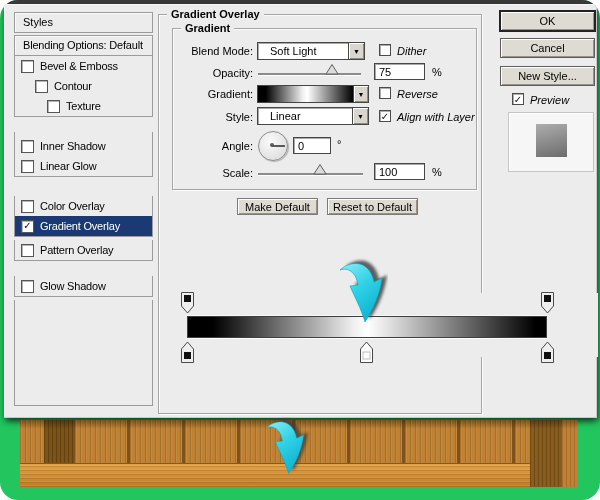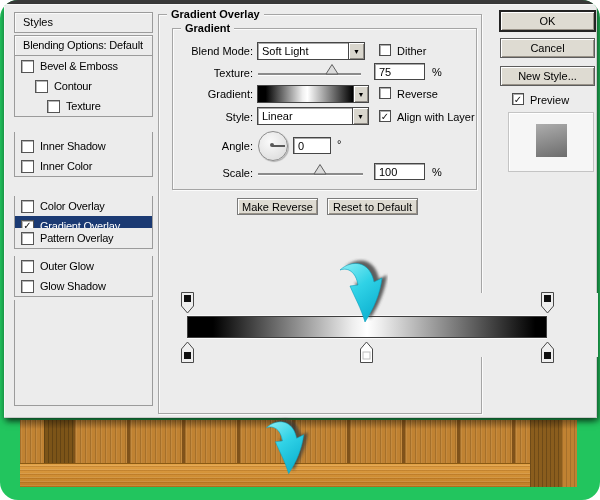--- a/index.html
+++ b/index.html
@@ -29,31 +29,31 @@
   
   .gbox{position:absolute;border:1px solid #a5a5a5;box-shadow:1px 1px 0 #fbfbfb,inset 1px 1px 0 #fbfbfb;}
   .outer-box{left:158px;top:14px;width:322px;height:398px;}
   .inner-box{left:172px;top:28px;width:303px;height:160px;}
   .legend{position:absolute;background:#ececec;padding:0 4px;font-weight:bold;z-index:3;}
 
   
   .rlabel{position:absolute;left:160px;width:93px;text-align:right;}
   .combo{position:absolute;background:#fff;border:1px solid #464646;box-sizing:border-box;
          box-shadow:inset 1px 1px 0 #a9a9a9;display:flex;align-items:center;}
-  .combo .ctext{flex:1;padding-left:4px;white-space:nowrap;}
+  .combo .ctext{flex:1;padding-left:12px;white-space:nowrap;}
   .combo .carrow{width:15px;align-self:stretch;background:#d9d6cd;border-left:1px solid #464646;
                  box-shadow:inset 1px 1px 0 #fff,inset -1px -1px 0 #8e8a84;
                  display:flex;align-items:center;justify-content:center;font-size:7px;color:#000;}
   .field{position:absolute;background:#fff;border:1px solid #464646;box-sizing:border-box;
          box-shadow:inset 1px 1px 0 #a9a9a9;font-family:"Liberation Sans",sans-serif;font-size:11px;
          padding:0 0 0 4px;margin:0;color:#000;}
   .unit{position:absolute;}
   .chk{position:absolute;width:12px;height:12px;background:#fff;border:1px solid #4c4c4c;
        box-shadow:inset 1px 1px 0 #adadad;font-size:10px;line-height:11px;text-align:center;color:#111;box-sizing:border-box;}
-  .chklabel{position:absolute;white-space:nowrap;}
+  .chklabel{position:absolute;white-space:nowrap;font-style:italic;}
   .track{position:absolute;height:2px;background:#8b8b8b;box-shadow:0 1px 0 #fdfdfd;}
   .thumb{position:absolute;width:14px;height:11px;}
   .swatch{position:absolute;border:1px solid #464646;box-sizing:border-box;
           background:linear-gradient(90deg,#000 0%,#000 8%,#f0f0f0 47%,#fff 52%,#000 100%);}
   .dial{position:absolute;width:28px;height:28px;border-radius:50%;border:1px solid #8d8d8d;
         background:radial-gradient(circle at 40% 35%,#fafafa,#d7d7d7);box-shadow:1px 1px 1px rgba(0,0,0,.25);}
   .dial .needle{position:absolute;left:13px;top:13px;width:13px;height:2px;background:#5a5a5a;}
   .dial .dot{position:absolute;left:11px;top:11px;width:4px;height:4px;background:#5a5a5a;border-radius:50%;}
 
   
@@ -125,58 +125,54 @@
   <div class="srow" style="top:132px;">
     <span class="cb"></span>
     <span class="slabel">Stroke</span>
   </div>
   <div class="srow" style="top:136px;">
     <span class="cb"></span>
     <span class="slabel">Inner Shadow</span>
   </div>
   <div class="srow" style="top:156px;">
     <span class="cb"></span>
-    <span class="slabel">Inner Color</span>
+    <span class="slabel">Linear Glow</span>
   </div>
   <div class="srow" style="top:196px;text-align:center;">
     <span class="cb"></span>
     <span class="slabel">Color Overlay</span>
   </div>
   <div class="srow selected" style="top:216px;">
     <span class="cb">✓</span>
     <span class="slabel">Gradient Overlay</span>
   </div>
-  <div class="srow" style="top:228px;">
+  <div class="srow" style="top:240px;">
     <span class="cb"></span>
     <span class="slabel">Pattern Overlay</span>
-  </div>
-  <div class="srow" style="top:256px;">
-    <span class="cb"></span>
-    <span class="slabel">Outer Glow</span>
   </div>
   <div class="srow" style="top:276px;">
     <span class="cb"></span>
     <span class="slabel">Glow Shadow</span>
   </div>
   <div class="srow sb-fill"></div>
 
   <div class="gbox outer-box"></div>
   <div class="legend" style="left:167px;top:8px;">Gradient Overlay</div>
   <div class="gbox inner-box"></div>
   <div class="legend" style="left:181px;top:22px;">Gradient</div>
 
   <div class="rlabel" style="top:45px;">Blend Mode:</div>
   <div class="combo" style="left:257px;top:42px;width:108px;height:18px;">
     <span class="ctext">Soft Light</span>
     <span class="carrow">▼</span>
   </div>
   <div class="chk" style="left:379px;top:44px;"></div>
   <div class="chklabel" style="left:397px;top:45px;">Dither</div>
 
-  <div class="rlabel" style="top:67px;">Texture:</div>
+  <div class="rlabel" style="top:67px;">Opacity:</div>
   <div class="track" style="left:258px;top:73px;width:103px;"></div>
   <div class="thumb" style="left:325px;top:64px;">
     <svg width="14" height="11" viewBox="0 0 14 11">
         <polygon points="7,0.5 13,10 1,10" fill="#dcdcdc" stroke="#5f5f5f" stroke-width="1"></polygon>
       </svg>
   </div>
   <input class="field" style="left: 374px; top: 63px; width: 51px; height: 17px;" value="75">
   <div class="unit" style="left:432px;top:66px;">%</div>
 
   <div class="rlabel" style="top:88px;">Gradient:</div>
@@ -207,21 +203,21 @@
   <div class="track" style="left:258px;top:173px;width:105px;"></div>
   <div class="thumb" style="left:313px;top:164px;">
     <svg width="14" height="11" viewBox="0 0 14 11">
         <polygon points="7,0.5 13,10 1,10" fill="#dcdcdc" stroke="#5f5f5f" stroke-width="1"></polygon>
       </svg>
   </div>
   <input class="field" style="left: 374px; top: 163px; width: 51px; height: 17px;" value="100">
   <div class="unit" style="left:432px;top:166px;">%</div>
 
   <div class="btn small" style="left:237px;top:198px;width:81px;height:17px;">
-      <span>Make Reverse</span>
+      <span>Make Default</span>
     </div>
   <div class="btn small" style="left:327px;top:198px;width:91px;height:17px;">
       <span>Reset to Default</span>
     </div>
 
   <div class="btn default" style="left:500px;top:11px;width:95px;height:20px;">
       <span>OK</span>
     </div>
   <div class="btn" style="left:500px;top:38px;width:95px;height:20px;">
       <span>Cancel</span>

